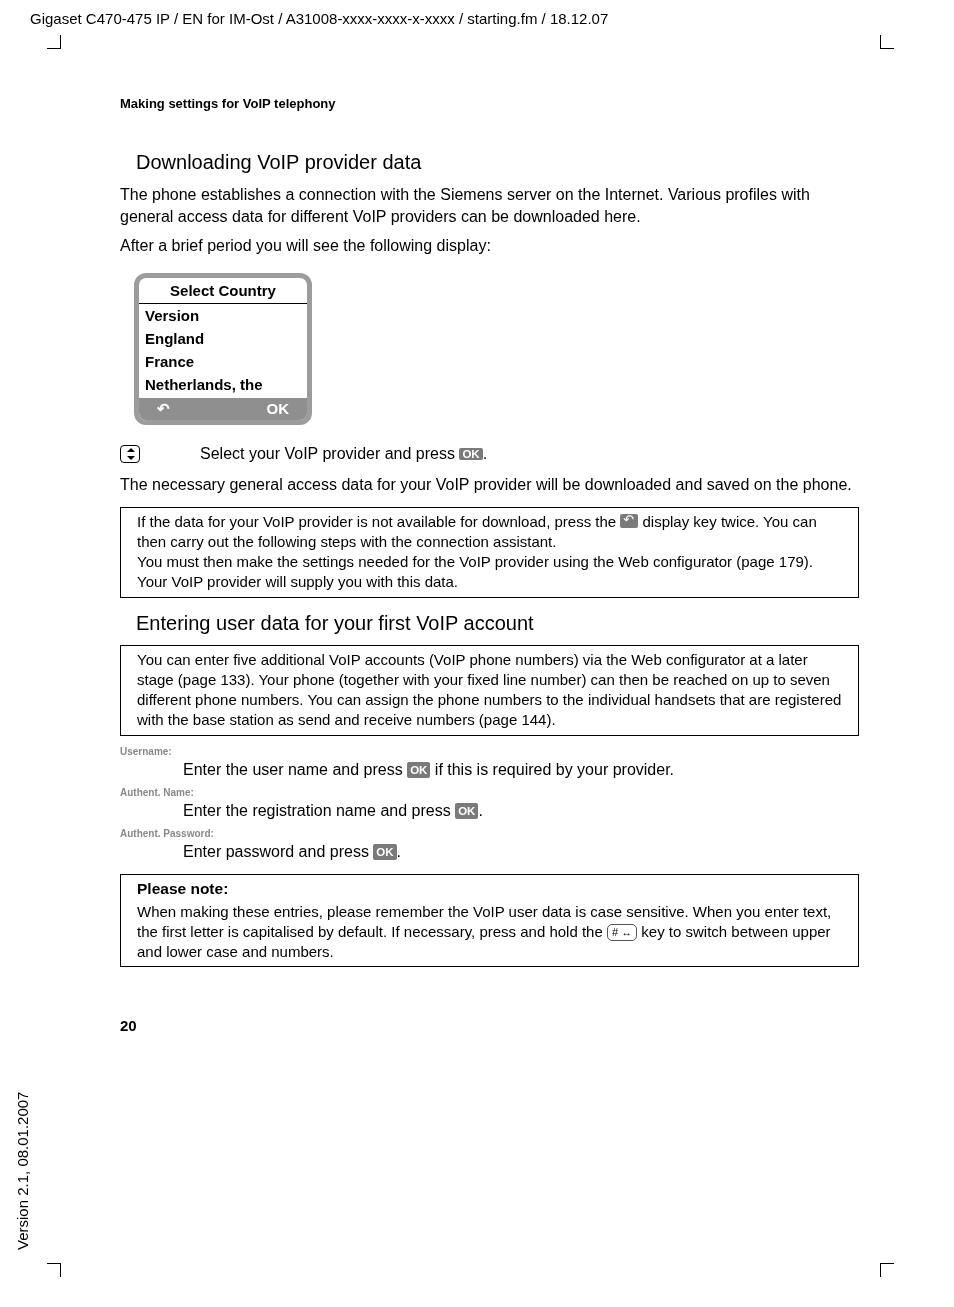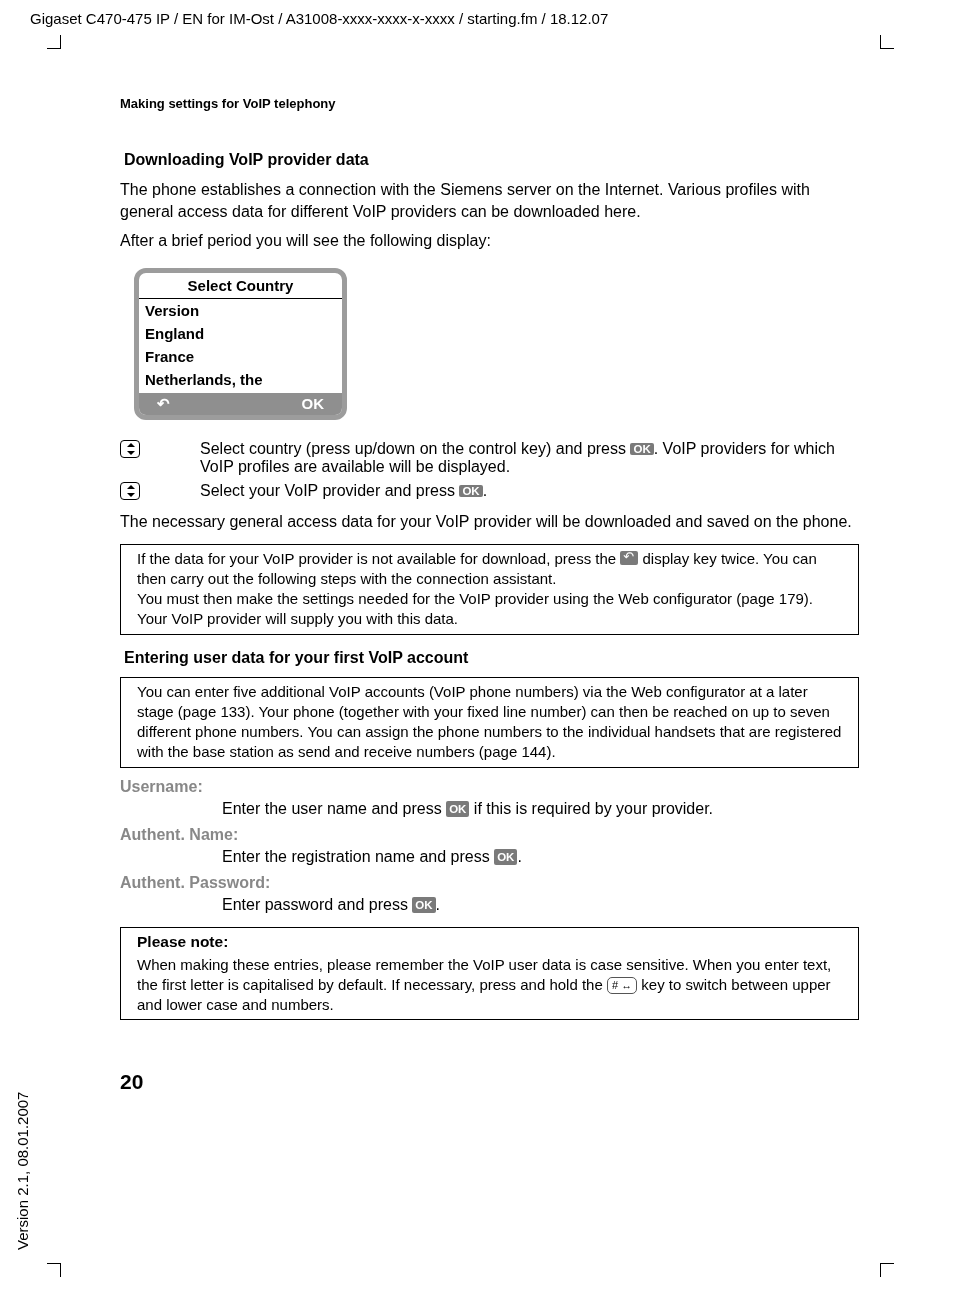--- a/index.html
+++ b/index.html
@@ -60,28 +60,28 @@
     right: 95px;
     top: 96px;
   }
   .section-header {
     font-weight: bold;
     font-size: 13px;
     margin-bottom: 40px;
   }
   h2 {
     font-family: Arial, Helvetica, sans-serif;
-    font-size: 16px;
-    font-weight: bold;
-    margin: 14px 0 10px 4px;
+    font-size: 20px;
+    font-weight: normal;
+    margin: 14px 0 10px 16px;
   }
   p { margin: 6px 0; line-height: 1.4; }
   .phone-display {
     border: 5px solid #9c9c9c;
-    width: 213px;
+    width: 178px;
     border-radius: 12px;
     margin: 16px 0 20px 14px;
     font-family: Arial, Helvetica, sans-serif;
     overflow: hidden;
   }
   .pd-title {
     text-align: center;
     font-weight: bold;
     padding: 4px 0;
     border-bottom: 1px solid #000;
@@ -180,30 +180,30 @@
   .note-title {
     font-family: Arial, Helvetica, sans-serif;
     font-weight: bold;
     font-size: 15.5px;
     margin-bottom: 2px;
   }
   .field-label {
     font-family: Arial, Helvetica, sans-serif;
     font-weight: bold;
     color: #888;
-    font-size: 16px;
+    font-size: 10px;
     margin-top: 6px;
   }
   .field-desc {
-    margin-left: 102px;
+    margin-left: 63px;
     margin-top: 2px;
   }
   .page-num {
     font-weight: bold;
-    font-size: 21px;
+    font-size: 15px;
     margin-top: 50px;
   }
 </style>
 </head>
 <body>
 
 <div class="crop-top-left"></div>
 <div class="crop-top-right"></div>
 <div class="crop-bot-left"></div>
 <div class="crop-bot-right"></div>
@@ -223,26 +223,20 @@
     <div class="pd-item">Version</div>
     <div class="pd-item">England</div>
     <div class="pd-item">France</div>
     <div class="pd-item">Netherlands, the</div>
     <div class="pd-footer">
       <span>↶</span>
       <span>OK</span>
     </div>
   </div>
 
-  <div class="instr-row">
-    <div class="instr-icon-col"><span class="updown-box"></span></div>
-    <div>
-      <span>Select country (press up/down on the control key) and press </span><span class="ok-chip">OK</span><span>. VoIP providers for which VoIP profiles are available will be displayed.</span>
-    </div>
-  </div>
 
   <div class="instr-row">
     <div class="instr-icon-col"><span class="updown-box"></span></div>
     <div>
       <span>Select your VoIP provider and press </span><span class="ok-chip">OK</span><span>.</span>
     </div>
   </div>
 
   <p>The necessary general access data for your VoIP provider will be downloaded and saved on the phone.</p>
 

